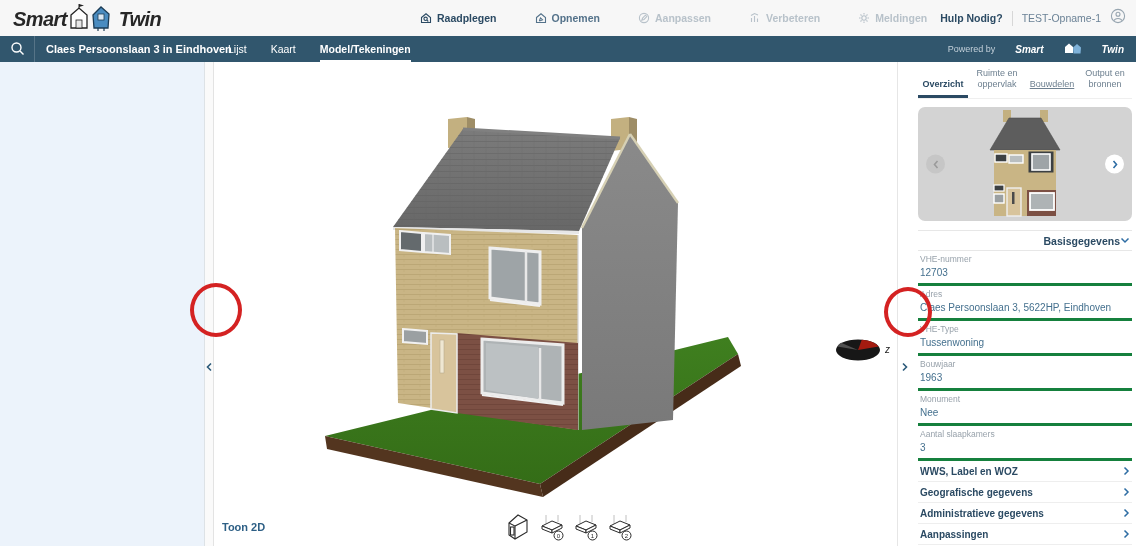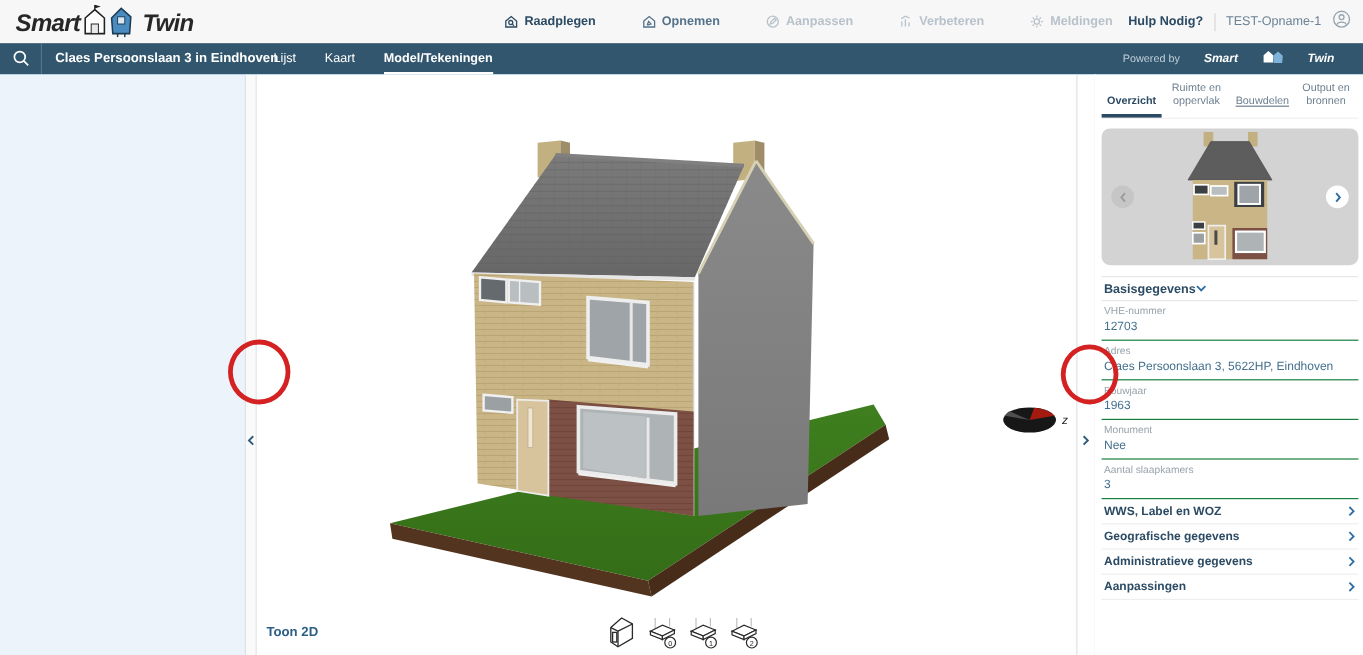--- a/index.html
+++ b/index.html
@@ -23,21 +23,21 @@
   .session{font-size:10.5px;color:#6b8296;cursor:pointer;}
 
   
   .navbar{position:absolute;top:36px;left:0;right:0;height:26px;background:#31566d;color:#fff;padding-left:16px;}
   .search-btn{position:absolute;left:10px;top:5px;cursor:pointer;}
   .nav-div{position:absolute;left:34px;top:0;width:1px;height:26px;background:rgba(255,255,255,.18);}
   .nav-title{position:absolute;left:46px;top:7px;font-size:11px;font-weight:bold;}
   .nav-tabs{position:absolute;left:228px;top:0;height:26px;display:flex;gap:24px;align-items:stretch;}
   .nav-tab{font-size:10.5px;display:flex;align-items:center;cursor:pointer;border-bottom:2px solid transparent;box-sizing:border-box;padding-top:2px;}
   .nav-tab.active{font-weight:bold;border-bottom:2px solid #fff;}
-  .powered{position:absolute;right:24px;top:0;height:26px;display:flex;align-items:center;gap:20px;}
+  .powered{position:absolute;right:12px;top:0;height:26px;display:flex;align-items:center;gap:20px;}
   .powered-prefix{font-size:9px;color:#c2cfd9;}
   .powered-brand{font-size:10px;font-weight:bold;font-style:italic;color:#fff;}
 
   
   .left-panel{position:absolute;top:62px;left:0;width:204px;bottom:0;background:#ecf3fb;border-right:1px solid #dde2e6;}
   .left-strip{position:absolute;top:62px;left:205px;width:8px;bottom:0;background:#fafafa;border-right:1px solid #e3e3e3;cursor:pointer;}
   .left-strip svg{position:absolute;left:0px;top:300px;}
   .canvas{position:absolute;top:62px;left:214px;width:683px;bottom:0;background:#fff;}
   .right-strip{position:absolute;top:62px;left:897px;width:14px;bottom:0;background:#fff;
                border-left:1px solid #e6e6e6;border-right:1px solid #e6e6e6;cursor:pointer;}
@@ -64,23 +64,23 @@
   .ptab:nth-child(3){width:52px;text-decoration:underline;}
   .ptab:nth-child(4){width:54px;}
   .ptab.active{color:#2b4a63;font-weight:bold;border-bottom:3px solid #2b4a63;}
   .carousel{margin-top:8px;height:114px;background:#d3d3d3;border-radius:7px;position:relative;
             display:flex;align-items:center;justify-content:center;overflow:hidden;}
   .car-arrow{position:absolute;width:19px;height:19px;border-radius:50%;top:50%;
              transform:translateY(-50%);display:flex;align-items:center;justify-content:center;cursor:pointer;}
   .car-arrow.left{left:8px;background:#c6c6c6;}
   .car-arrow.right{right:8px;background:#ffffff;}
   .basis-header{margin-top:9px;border-top:1px solid #e7e7e7;border-bottom:1px solid #e7e7e7;
-                height:19px;display:flex;align-items:center;justify-content:flex-start;
+                height:19px;display:flex;align-items:center;justify-content:flex-end;
                 font-size:10.5px;font-weight:bold;color:#2b4a63;padding:0 2px;cursor:pointer;}
-  .field{border-bottom:1px solid #15803d;padding:3px 2px 4px;}
+  .field{border-bottom:3px solid #15803d;padding:3px 2px 4px;}
   .field-label{font-size:8.5px;color:#98a2ab;line-height:10px;}
   .field-value{font-size:10px;color:#44708e;line-height:12px;margin-top:3px;}
   .sec-row{border-bottom:1px solid #eeeeee;height:20px;display:flex;align-items:center;
            justify-content:space-between;font-size:10px;font-weight:bold;color:#2b4a63;
            padding:0 2px;cursor:pointer;}
 </style>
 </head>
 <body>
 
 <div class="app">
@@ -384,20 +384,24 @@
 
     <div class="field">
       <div class="field-label">VHE-nummer</div>
       <div class="field-value">12703</div>
     </div>
     <div class="field">
       <div class="field-label">Adres</div>
       <div class="field-value">Claes Persoonslaan 3, 5622HP, Eindhoven</div>
     </div>
     <div class="field">
+      <div class="field-label">VHE-Type</div>
+      <div class="field-value">Tussenwoning</div>
+    </div>
+    <div class="field">
       <div class="field-label">Bouwjaar</div>
       <div class="field-value">1963</div>
     </div>
     <div class="field">
       <div class="field-label">Monument</div>
       <div class="field-value">Nee</div>
     </div>
     <div class="field">
       <div class="field-label">Aantal slaapkamers</div>
       <div class="field-value">3</div>

